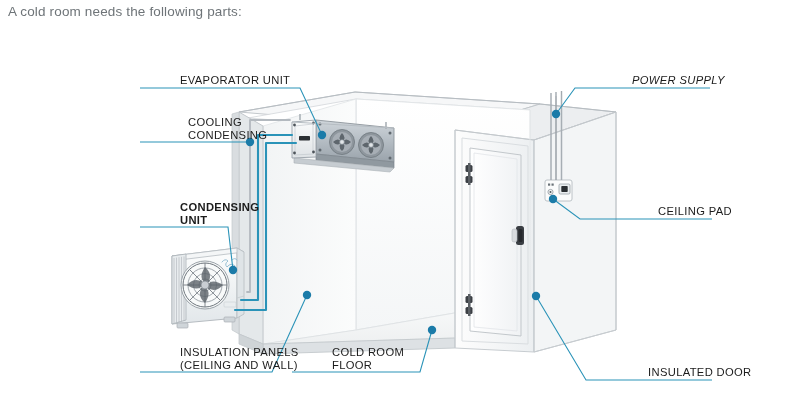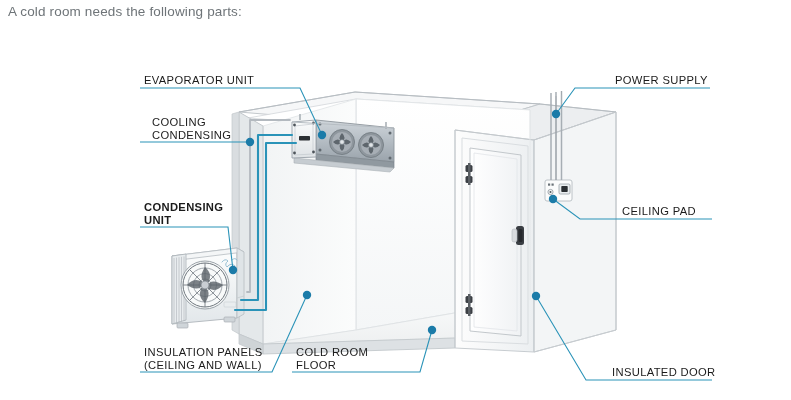--- a/index.html
+++ b/index.html
@@ -31,21 +31,21 @@
   }
   .callout {
     position: absolute;
     font-size: 11.2px;
     letter-spacing: 0.35px;
     color: #1b1b1b;
     line-height: 12.6px;
     white-space: nowrap;
     font-family: "Liberation Sans", sans-serif;
   }
-  .callout .ln { display: block; }
+  .callout .ln { display: block; margin-left: 36px; }
   svg { display: block; }
   .nosel { user-select: none; }
 </style>
 </head>
 <body>
 
 <div id="stage">
 
   <div id="page-title">A cold room needs the following parts:</div>
 
@@ -318,21 +318,21 @@
   <div class="callout nosel" style="left:296px; top:346px;">
     <span class="ln">COLD ROOM</span>
     <span class="ln">FLOOR</span>
   </div>
 
   <div class="callout nosel" style="left:144px; top:346px;">
     <span class="ln">INSULATION PANELS</span>
     <span class="ln">(CEILING AND WALL)</span>
   </div>
 
-  <div class="callout nosel" style="left:615px; top:74px;">
+  <div class="callout nosel" style="left:596px; top:74px;font-style:italic;">
     <span class="ln">POWER SUPPLY</span>
   </div>
 
   <div class="callout nosel" style="left:622px; top:205px;">
     <span class="ln">CEILING PAD</span>
   </div>
 
   <div class="callout nosel" style="left:612px; top:366px;">
     <span class="ln">INSULATED DOOR</span>
   </div>

